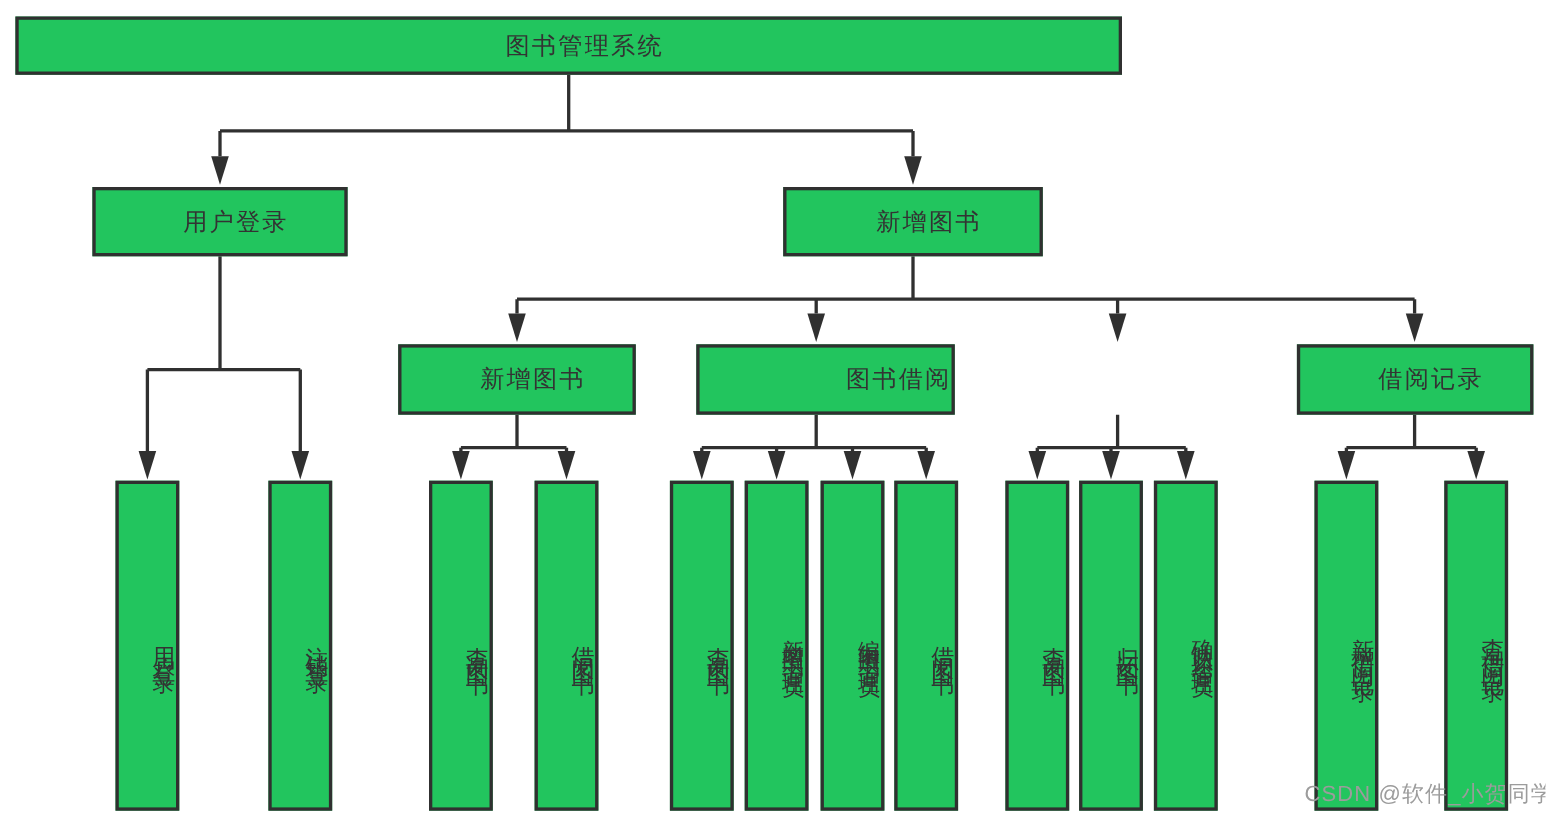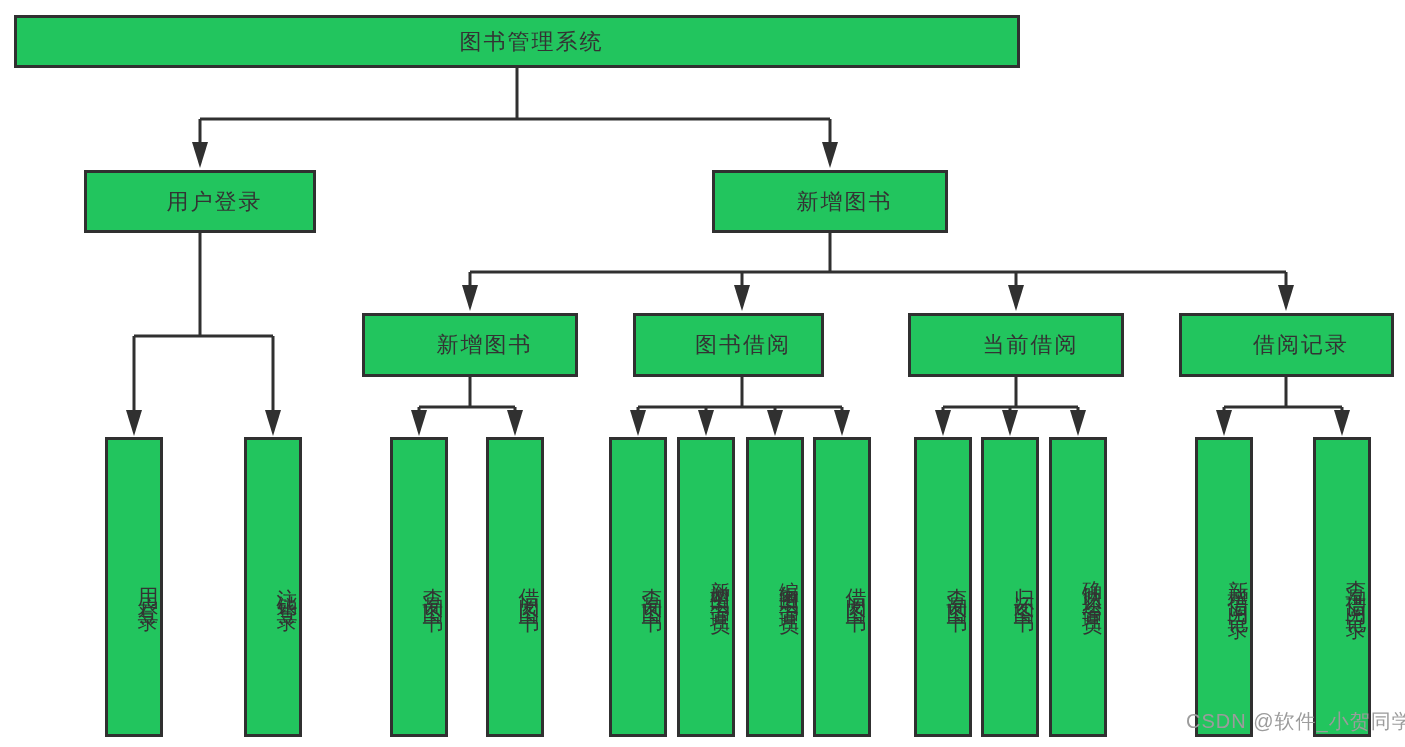--- a/index.html
+++ b/index.html
@@ -76,25 +76,22 @@
   <div class="box" style="left:84px;top:170px;width:232px;height:63px;">
     <span>用户登录</span>
   </div>
   <div class="box" style="left:712px;top:170px;width:236px;height:63px;">
     <span>新增图书</span>
   </div>
 
   <div class="box" style="left:362px;top:313px;width:216px;height:64px;">
     <span>新增图书</span>
   </div>
-  <div class="box" style="left:633px;top:313px;width:191px;height:64px;">
+  <div class="box" style="left:633px;top:313px;width:235px;height:64px;justify-content:flex-end;">
     <span>图书借阅</span>
-  </div>
-  <div class="box" style="left:908px;top:313px;width:216px;height:64px;">
-    <span>当前借阅</span>
   </div>
   <div class="box" style="left:1179px;top:313px;width:215px;height:64px;">
     <span>借阅记录</span>
   </div>
 
   <div class="box leaf" style="left:105px;top:437px;width:58px;height:300px;">
     <span class="v">用户登录</span>
   </div>
   <div class="box leaf" style="left:244px;top:437px;width:58px;height:300px;">
     <span class="v">注销登录</span>

